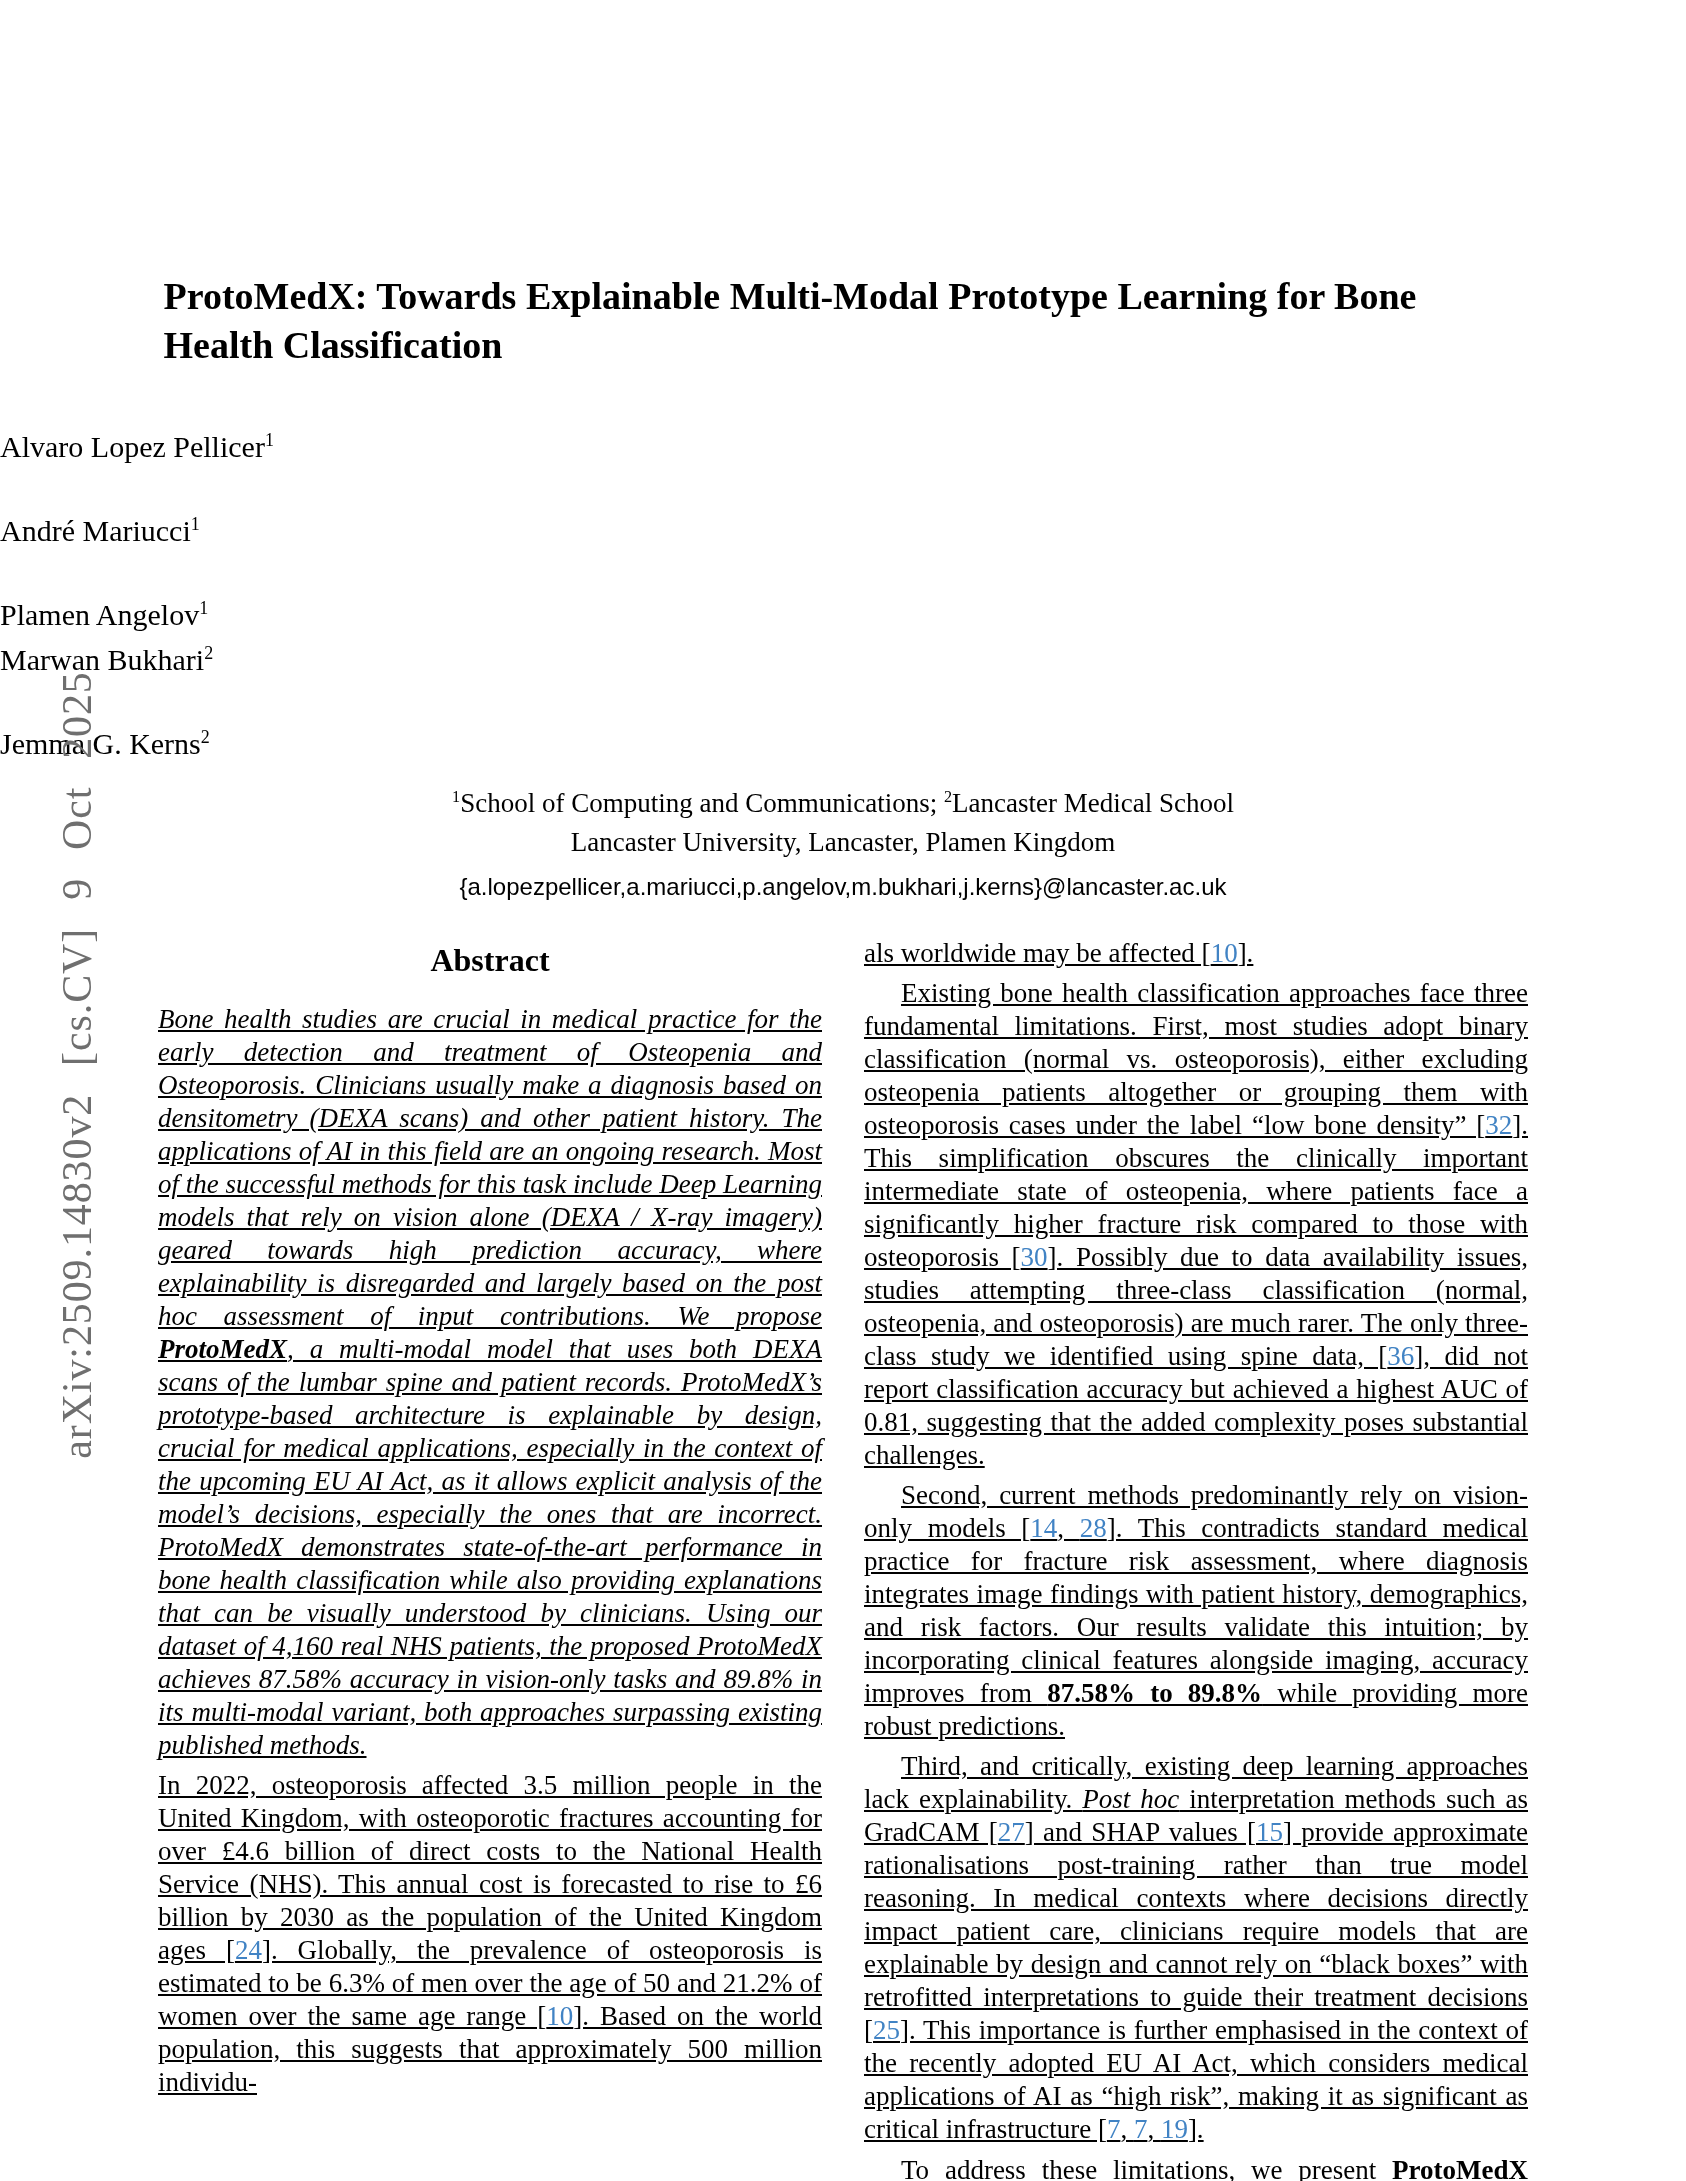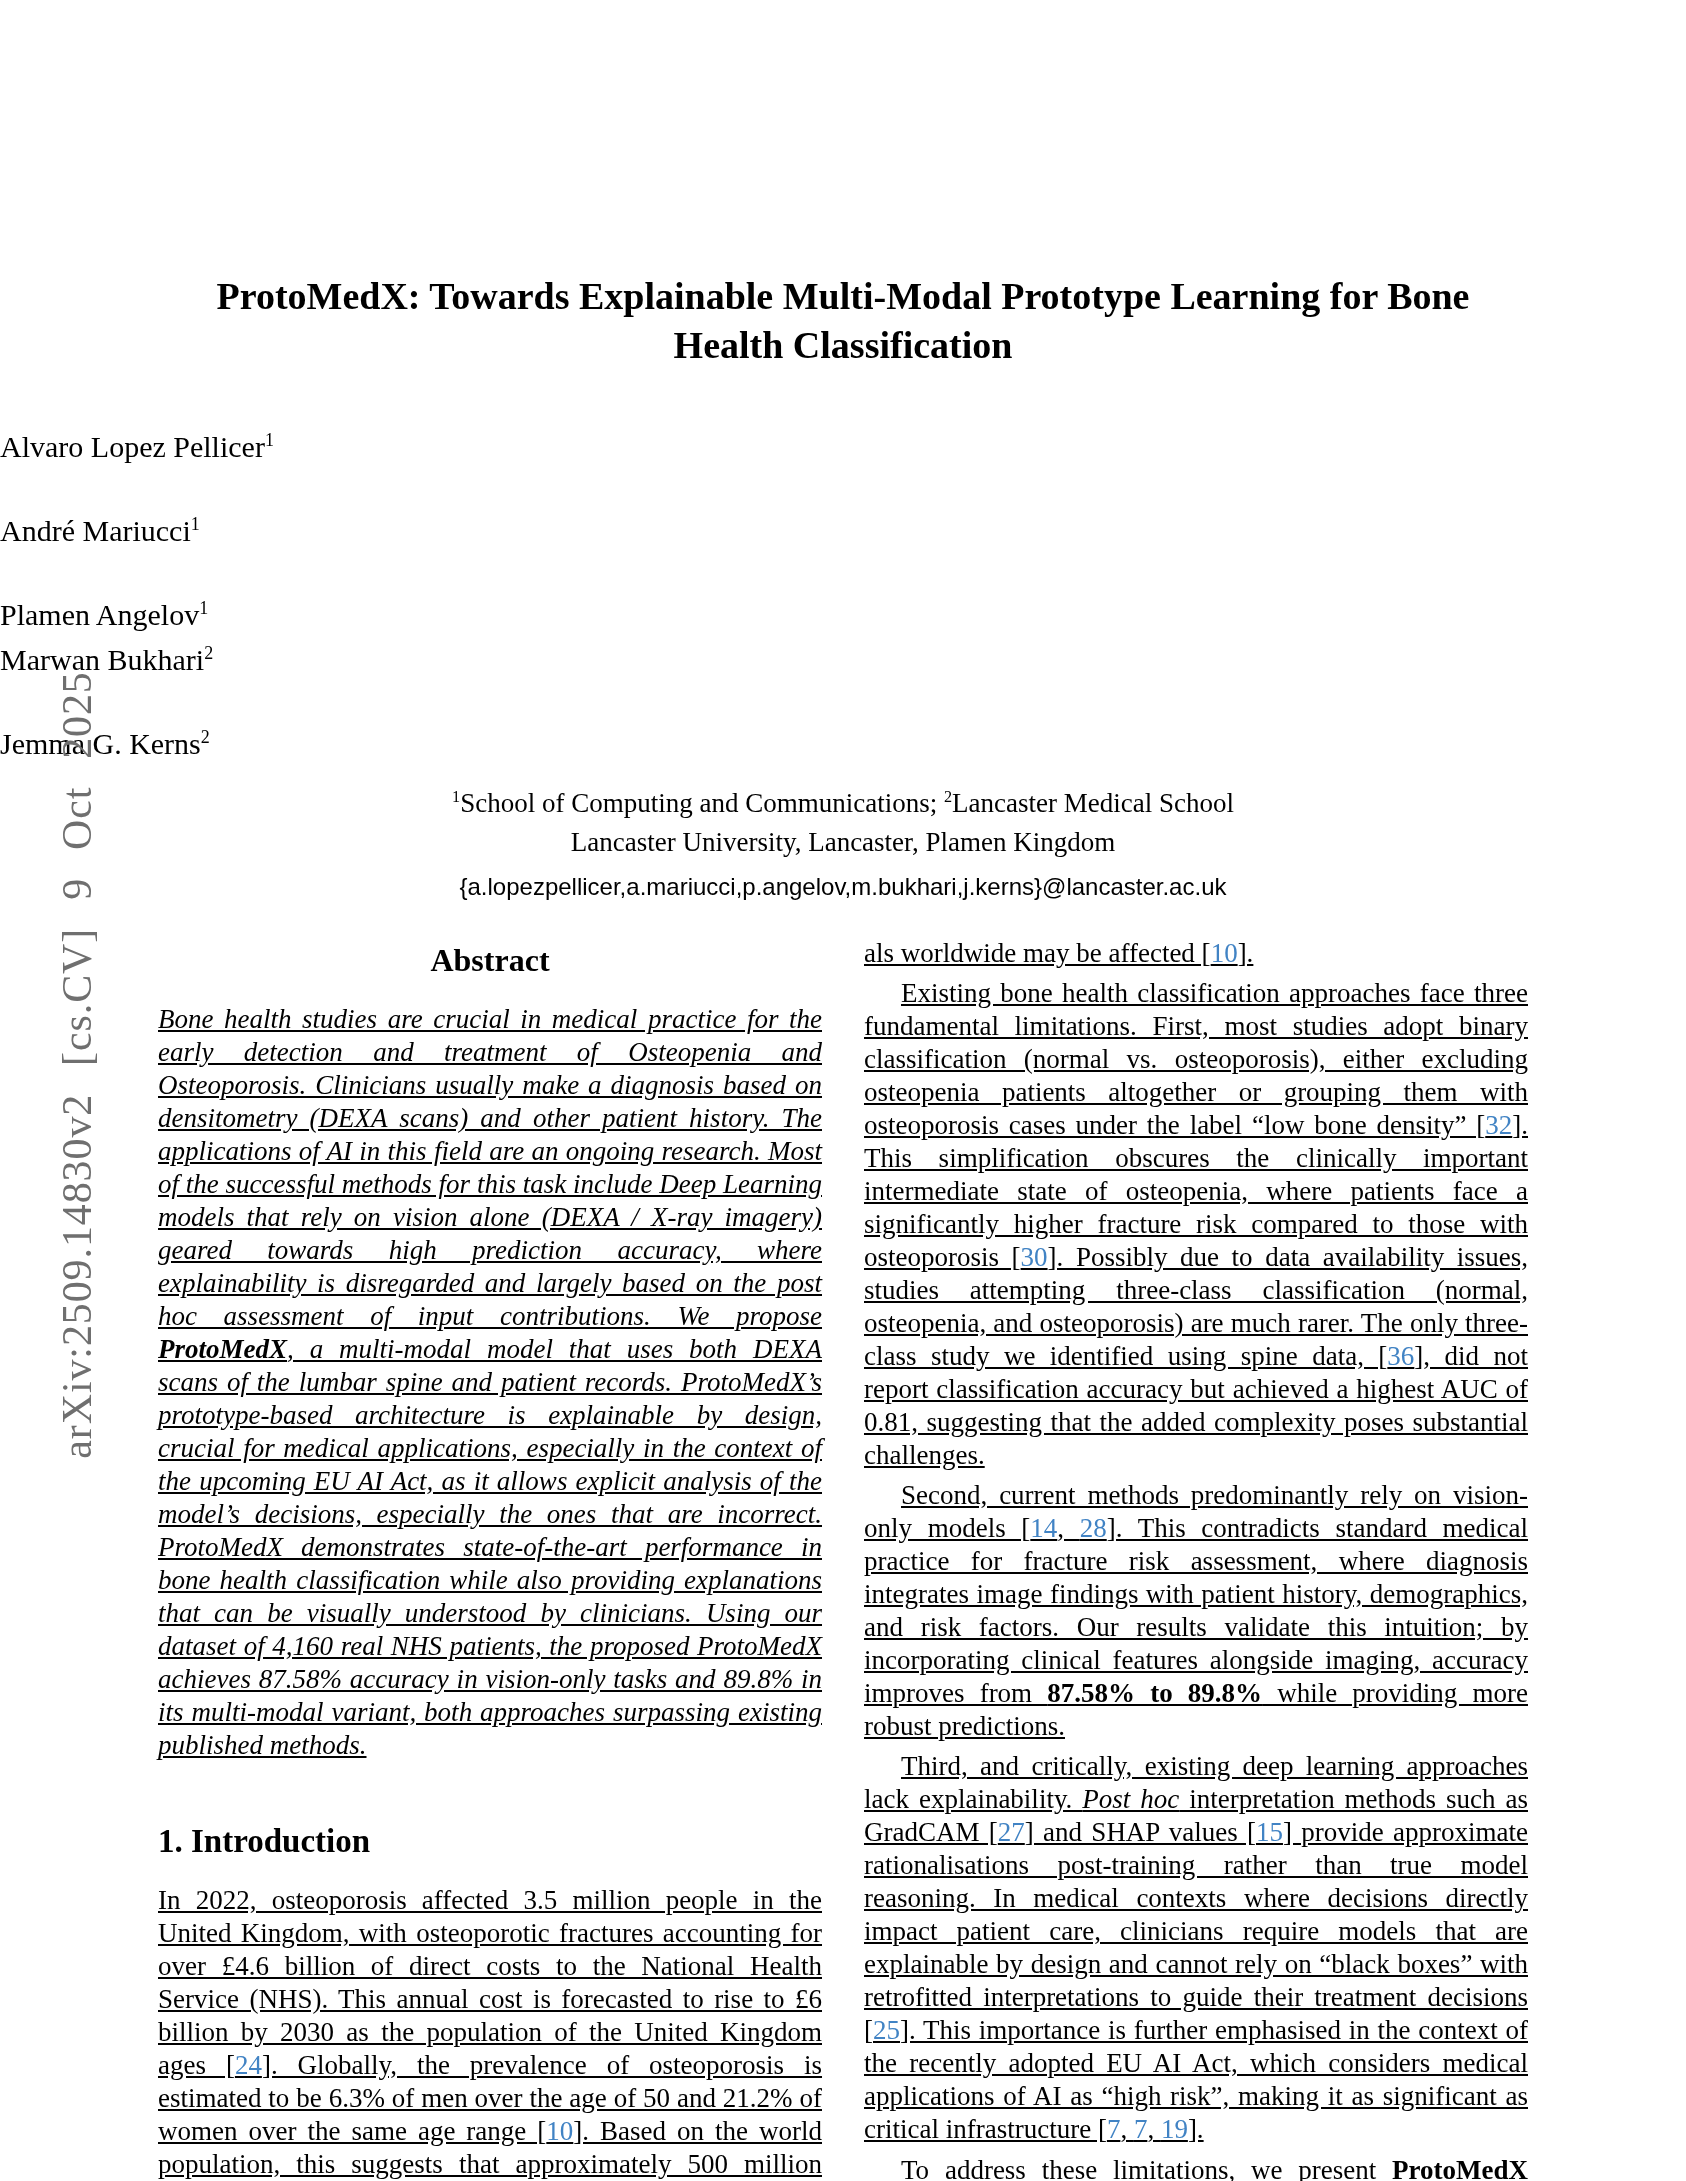--- a/index.html
+++ b/index.html
@@ -22,21 +22,20 @@
     transform: translate(-50%, -50%) rotate(-90deg);
     white-space: nowrap;
     font-size: 42px;
     color: var(--color-watermark);
     letter-spacing: 0.9px;
     word-spacing: 16.5px;
   }
   .title {
     margin: 272px auto 0;
     width: 1359px;
-    text-align: center;
     font-size: 38px;
     line-height: 1.3;
     font-weight: bold;
   }
   .authors-row {
     display: flex;
     justify-content: center;
     gap: 50px;
     font-size: 30px;
     flex-direction: column;
@@ -104,21 +103,20 @@
 
 <div class="affil affil-1"><sup class="run-sup">1</sup><span>School of Computing and Communications; </span><sup class="run-sup">2</sup><span>Lancaster Medical School</span></div>
 <div class="affil affil-2">Lancaster University, Lancaster, Plamen Kingdom</div>
 <div class="email">{a.lopezpellicer,a.mariucci,p.angelov,m.bukhari,j.kerns}@lancaster.ac.uk</div>
 
 <div class="columns">
 
   <div class="col">
     <h2 class="abs-heading">Abstract</h2>
     <p class="body abstract"><span>Bone health studies are crucial in medical practice for the early detection and treatment of Osteopenia and Osteoporosis. Clinicians usually make a diagnosis based on densitometry (DEXA scans) and other patient history. The applications of AI in this field are an ongoing research. Most of the successful methods for this task include Deep Learning models that rely on vision alone (DEXA / X-ray imagery) geared towards high prediction accuracy, where explainability is disregarded and largely based on the post hoc assessment of input contributions. We propose </span><span class="run-b">ProtoMedX</span><span>, a multi-modal model that uses both DEXA scans of the lumbar spine and patient records. ProtoMedX’s prototype-based architecture is explainable by design, crucial for medical applications, especially in the context of the upcoming EU AI Act, as it allows explicit analysis of the model’s decisions, especially the ones that are incorrect. ProtoMedX demonstrates state-of-the-art performance in bone health classification while also providing explanations that can be visually understood by clinicians. Using our dataset of 4,160 real NHS patients, the proposed ProtoMedX achieves 87.58% accuracy in vision-only tasks and 89.8% in its multi-modal variant, both approaches surpassing existing published methods.</span></p>
-    <h2 class="sec-heading">1. Introduction</h2>
     <p class="body"><span>In 2022, osteoporosis affected 3.5 million people in the United Kingdom, with osteoporotic fractures accounting for over £4.6 billion of direct costs to the National Health Service (NHS). This annual cost is forecasted to rise to £6 billion by 2030 as the population of the United Kingdom ages [</span><span class="run-cite">24</span><span>]. Globally, the prevalence of osteoporosis is estimated to be 6.3% of men over the age of 50 and 21.2% of women over the same age range [</span><span class="run-cite">10</span><span>]. Based on the world population, this suggests that approximately 500 million individu-</span></p>
   </div>
 
   <div class="col">
     <p class="body"><span>als worldwide may be affected [</span><span class="run-cite">10</span><span>].</span></p>
     <p class="body indent"><span>Existing bone health classification approaches face three fundamental limitations. First, most studies adopt binary classification (normal vs. osteoporosis), either excluding osteopenia patients altogether or grouping them with osteoporosis cases under the label “low bone density” [</span><span class="run-cite">32</span><span>]. This simplification obscures the clinically important intermediate state of osteopenia, where patients face a significantly higher fracture risk compared to those with osteoporosis [</span><span class="run-cite">30</span><span>]. Possibly due to data availability issues, studies attempting three-class classification (normal, osteopenia, and osteoporosis) are much rarer. The only three-class study we identified using spine data, [</span><span class="run-cite">36</span><span>], did not report classification accuracy but achieved a highest AUC of 0.81, suggesting that the added complexity poses substantial challenges.</span></p>
     <p class="body indent"><span>Second, current methods predominantly rely on vision-only models [</span><span class="run-cite">14</span><span>, </span><span class="run-cite">28</span><span>]. This contradicts standard medical practice for fracture risk assessment, where diagnosis integrates image findings with patient history, demographics, and risk factors. Our results validate this intuition; by incorporating clinical features alongside imaging, accuracy improves from </span><span class="run-b">87.58% to 89.8%</span><span> while providing more robust predictions.</span></p>
     <p class="body indent"><span>Third, and critically, existing deep learning approaches lack explainability. </span><span class="run-i">Post hoc</span><span> interpretation methods such as GradCAM [</span><span class="run-cite">27</span><span>] and SHAP values [</span><span class="run-cite">15</span><span>] provide approximate rationalisations post-training rather than true model reasoning. In medical contexts where decisions directly impact patient care, clinicians require models that are explainable by design and cannot rely on “black boxes” with retrofitted interpretations to guide their treatment decisions [</span><span class="run-cite">25</span><span>]. This importance is further emphasised in the context of the recently adopted EU AI Act, which considers medical applications of AI as “high risk”, making it as significant as critical infrastructure  [</span><span class="run-cite">7</span><span>, </span><span class="run-cite">7</span><span>, </span><span class="run-cite">19</span><span>].</span></p>
     <p class="body indent"><span>To address these limitations, we present </span><span class="run-b">ProtoMedX</span><span> (</span><span class="run-b">Proto</span><span>type-based </span><span class="run-b">Med</span><span>ical e</span><span class="run-b">X</span><span>planation), the first</span></p>
   </div>

